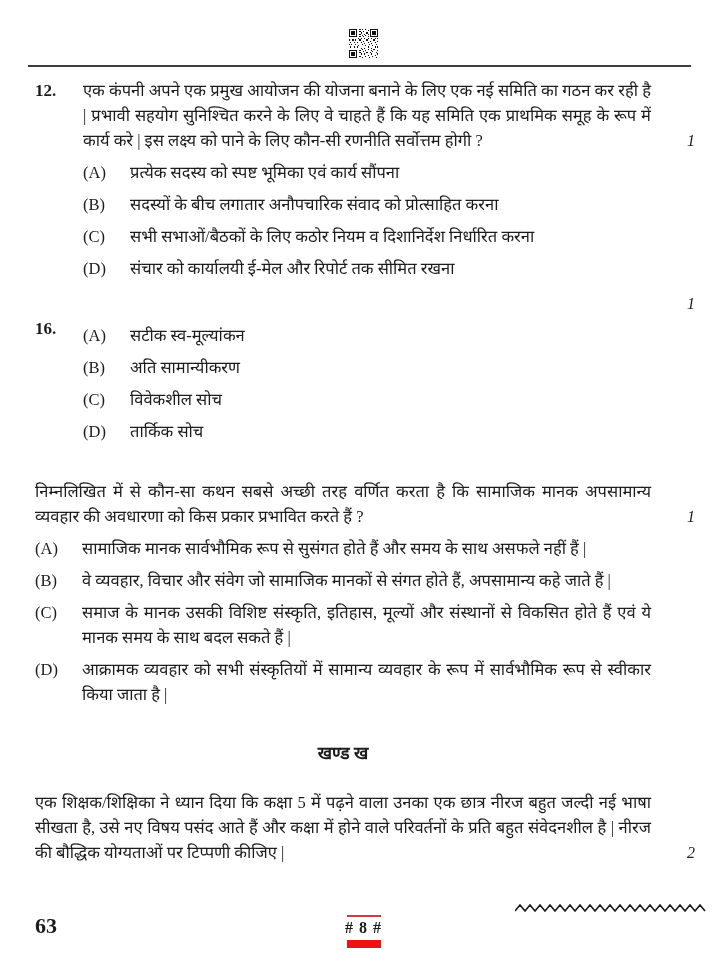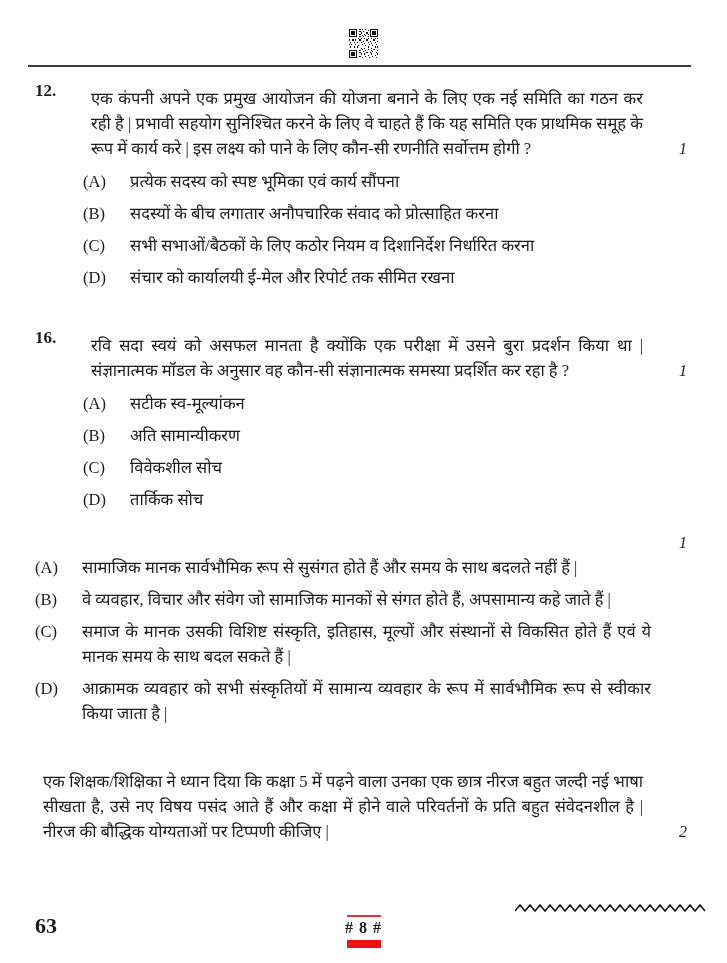--- a/index.html
+++ b/index.html
@@ -23,21 +23,21 @@
 
   
   .content { padding: 11px 30px 0 35px; }
   .question { display: flex; margin-bottom: 35px; }
   .qnum {
     width: 48px; flex-shrink: 0;
     font-weight: bold; font-size: 17px; line-height: 25px;
   }
   .qbody { flex: 1; min-width: 0; }
   .stem {
-    position: relative; margin: 8px;
+    position: relative; margin: 0;
     font-size: 16.5px; line-height: 25px;
     text-align: justify; padding-right: 46px;
   }
   .marks {
     position: absolute; right: 2px; bottom: 0;
     font-style: italic; font-size: 16px; line-height: 25px;
     padding: 0; text-align: right;
   }
   .options { margin-top: 4px; }
   .option { display: flex; margin-top: 7px; font-size: 16.5px; line-height: 25px; }
@@ -109,21 +109,21 @@
             <span class="olabel">(D)</span>
             <span class="otext">संचार को कार्यालयी ई-मेल और रिपोर्ट तक सीमित रखना</span>
           </div>
         </div>
       </div>
     </section>
 
     <section class="question">
       <div class="qnum">16.</div>
       <div class="qbody">
-        <p class="stem"><span>रवि सदा स्वयं को असफल मानता है क्योंकि एक परीक्षा में उसने बुरा प्रदर्शन किया था | संज्ञानात्मक मॉडल के अनुसार वह कौन-सी संज्ञानात्मक समस्या प्रदर्शित कर रहा है ?</span><span class="marks">1</span></p>
+        <p class="stem"><span class="marks">1</span></p>
         <div class="options">
           <div class="option">
             <span class="olabel">(A)</span>
             <span class="otext">सटीक स्व-मूल्यांकन</span>
           </div>
           <div class="option">
             <span class="olabel">(B)</span>
             <span class="otext">अति सामान्यीकरण</span>
           </div>
           <div class="option">
@@ -133,42 +133,43 @@
           <div class="option">
             <span class="olabel">(D)</span>
             <span class="otext">तार्किक सोच</span>
           </div>
         </div>
       </div>
     </section>
 
     <section class="question">
       <div class="qbody">
-        <p class="stem"><span class="marks">1</span></p>
+        <p class="stem"><span>निम्नलिखित में से कौन-सा कथन सबसे अच्छी तरह वर्णित करता है कि सामाजिक मानक अपसामान्य व्यवहार की अवधारणा को किस प्रकार प्रभावित करते हैं ?</span><span class="marks">1</span></p>
         <div class="options">
           <div class="option">
             <span class="olabel">(A)</span>
-            <span class="otext">सामाजिक मानक सार्वभौमिक रूप से सुसंगत होते हैं और समय के साथ बदलते नहीं हैं |</span>
+            <span class="otext">सामाजिक मानक सार्वभौमिक रूप से सुसंगत होते हैं और समय के साथ असफले नहीं हैं |</span>
           </div>
           <div class="option">
             <span class="olabel">(B)</span>
             <span class="otext">वे व्यवहार, विचार और संवेग जो सामाजिक मानकों से संगत होते हैं, अपसामान्य कहे जाते हैं |</span>
           </div>
           <div class="option">
             <span class="olabel">(C)</span>
             <span class="otext">समाज के मानक उसकी विशिष्ट संस्कृति, इतिहास, मूल्यों और संस्थानों से विकसित होते हैं एवं ये मानक समय के साथ बदल सकते हैं |</span>
           </div>
           <div class="option">
             <span class="olabel">(D)</span>
             <span class="otext">आक्रामक व्यवहार को सभी संस्कृतियों में सामान्य व्यवहार के रूप में सार्वभौमिक रूप से स्वीकार किया जाता है |</span>
           </div>
         </div>
       </div>
     </section>
 
+    <h2 class="section-heading">खण्ड ख</h2>
 
     <section class="question">
       <div class="qbody">
         <p class="stem"><span>एक शिक्षक/शिक्षिका ने ध्यान दिया कि कक्षा 5 में पढ़ने वाला उनका एक छात्र नीरज बहुत जल्दी नई भाषा सीखता है, उसे नए विषय पसंद आते हैं और कक्षा में होने वाले परिवर्तनों के प्रति बहुत संवेदनशील है | नीरज की बौद्धिक योग्यताओं पर टिप्पणी कीजिए |</span><span class="marks">2</span></p>
       </div>
     </section>
 
   </main>
 
   <div class="footer-pageno">63</div>

